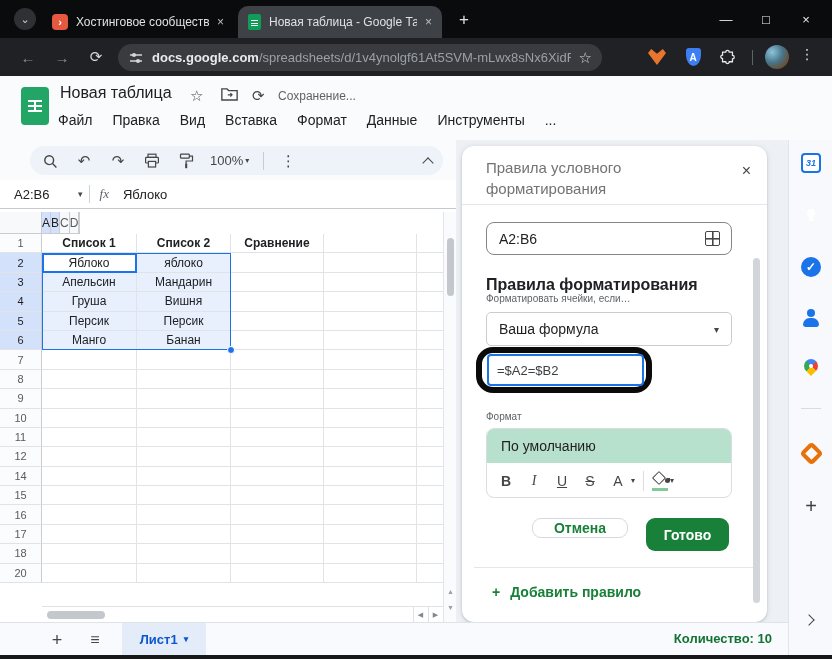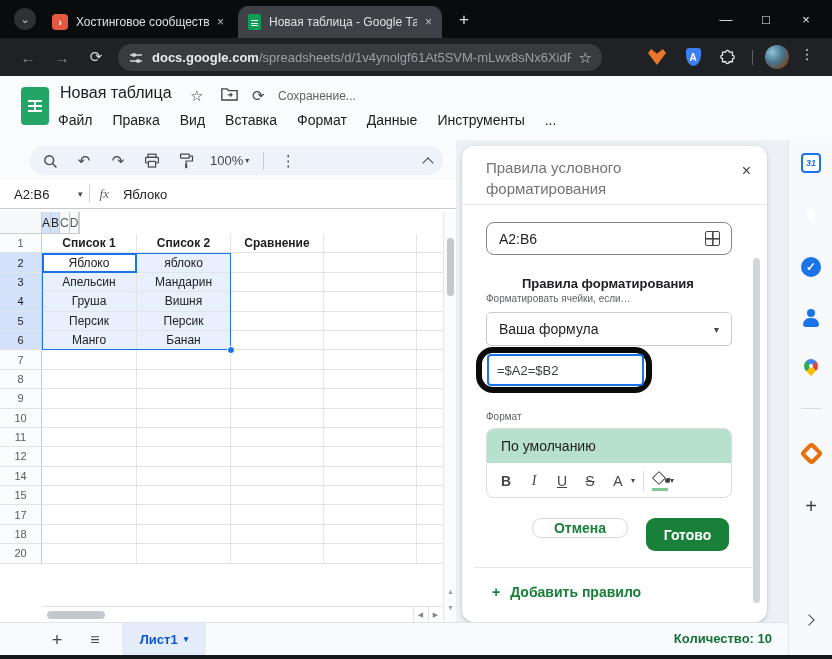--- a/index.html
+++ b/index.html
@@ -126,21 +126,21 @@
   .panel{position:absolute;left:462px;top:146px;width:305px;height:476px;background:#fff;border-radius:12px;
          box-shadow:0 1px 2px rgba(60,64,67,.25),0 1px 6px rgba(60,64,67,.12);}
   .ptitle{position:absolute;left:24px;top:11px;width:220px;font-size:15px;line-height:21px;color:#737373;}
   .pclose{position:absolute;right:16px;top:16px;color:#444746;font-size:16px;cursor:pointer;}
   .pdiv1{position:absolute;left:0;top:58px;width:305px;height:1px;background:#e4e6e9;}
   .rangebox{position:absolute;left:24px;top:76px;width:246px;height:33px;border:1px solid #80868b;border-radius:8px;
             display:flex;align-items:center;padding:0 12px;font-size:14px;color:#1f1f1f;cursor:text;}
   .rgrid{position:absolute;right:11px;top:8px;width:15px;height:15px;border:1.6px solid #444746;border-radius:2px;
      background:linear-gradient(#444746,#444746) 50% 0/1.6px 100% no-repeat,
                 linear-gradient(#444746,#444746) 0 50%/100% 1.6px no-repeat;cursor:pointer;}
-  .psection{position:absolute;left:24px;top:130px;font-size:13px;font-weight:bold;color:#202124;margin-left:36px;}
+  .psection{position:absolute;left:24px;top:130px;font-size:16px;font-weight:bold;color:#202124;}
   .plabel{font-size:10px;color:#5f6368;position:absolute;left:24px;}
   .pselect{position:absolute;left:24px;top:166px;width:246px;height:34px;border:1px solid #c9cdd3;border-radius:5px;
            display:flex;align-items:center;justify-content:space-between;padding:0 12px;font-size:14px;color:#1f1f1f;cursor:pointer;}
   .scaret{color:#444746;font-size:10px;}
   .ring{position:absolute;left:14px;top:201px;width:176px;height:46px;border:6px solid #0a0a0a;border-radius:17px;}
   .finput{position:absolute;left:25px;top:208px;width:157px;height:32px;border:2px solid #1a73e8;border-radius:4px;
           background:#fff;display:flex;align-items:center;padding:0 8px;font-size:13px;color:#3c4043;cursor:text;}
   .fmtbox{position:absolute;left:24px;top:282px;width:246px;height:70px;border:1px solid #dadce0;border-radius:8px;overflow:hidden;}
   .fmtpreview{height:34px;background:#b7e1cd;display:flex;align-items:center;padding:0 14px;font-size:14px;color:#1f1f1f;}
   .fmttools{height:35px;display:flex;align-items:center;padding:0 6px;gap:2px;}
@@ -478,20 +478,28 @@
         </div>
         <div class="grow">
           <div class="rnum">15</div>
           <div class="cell c0"></div>
           <div class="cell c1"></div>
           <div class="cell c2"></div>
           <div class="cell c3"></div>
           <div class="cell c4"></div>
         </div>
         <div class="grow">
+          <div class="rnum">16</div>
+          <div class="cell c0"></div>
+          <div class="cell c1"></div>
+          <div class="cell c2"></div>
+          <div class="cell c3"></div>
+          <div class="cell c4"></div>
+        </div>
+        <div class="grow">
           <div class="rnum">17</div>
           <div class="cell c0"></div>
           <div class="cell c1"></div>
           <div class="cell c2"></div>
           <div class="cell c3"></div>
           <div class="cell c4"></div>
         </div>
         <div class="grow">
           <div class="rnum">18</div>
           <div class="cell c0"></div>

